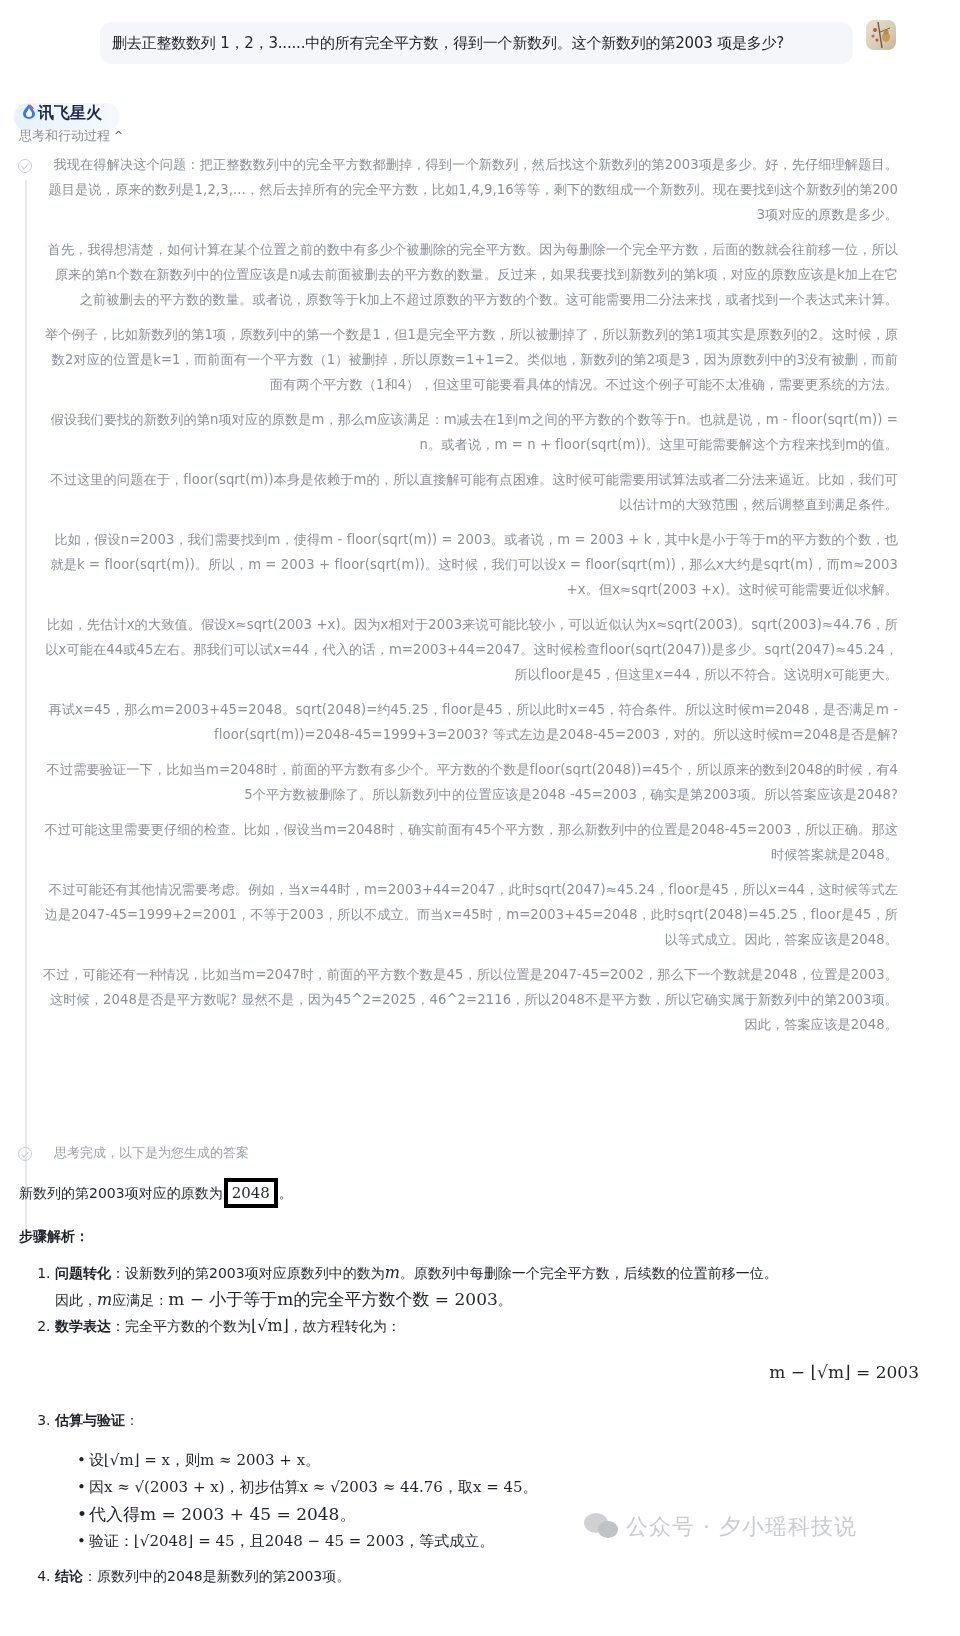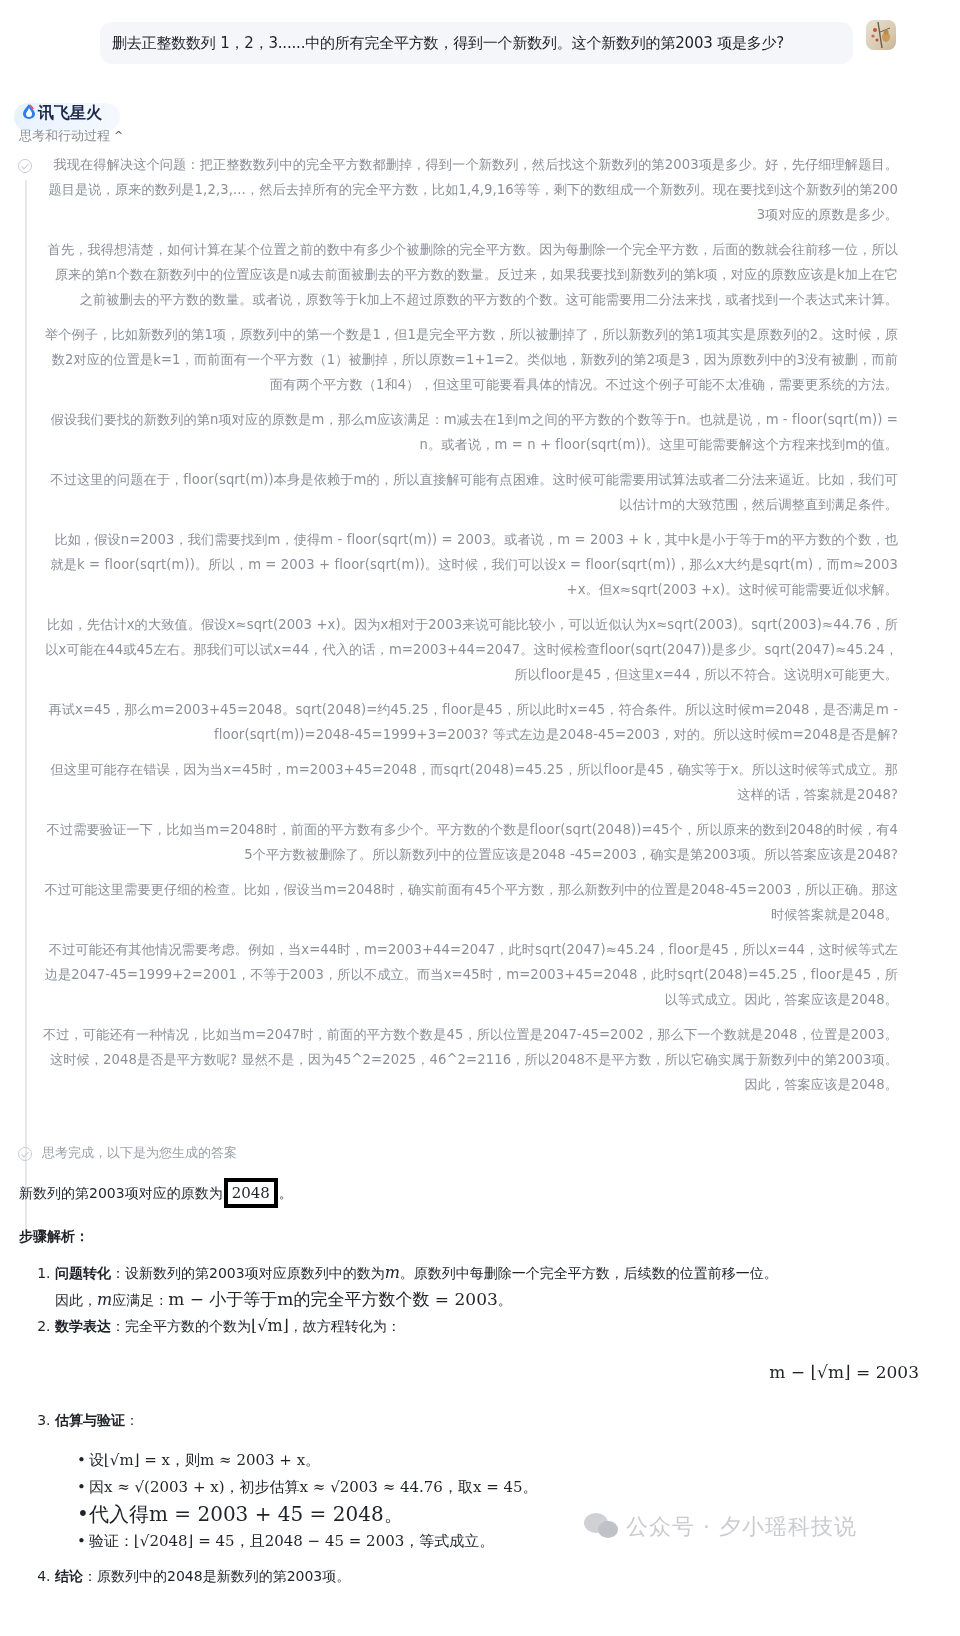--- a/index.html
+++ b/index.html
@@ -57,21 +57,21 @@
     position: absolute; left: 24px; top: 0; width: 856px;
   }
   .think-para {
     font-size: 13.2px; line-height: 25px; color: #8a8f99; margin-bottom: 10px;
     word-break: break-all; letter-spacing: 0.1px; text-align: right;
   }
   .think-done {
     position: absolute; left: 18px; top: 1144px; font-size: 13px; color: #9aa0a8;
   }
   .think-done .think-icon { top: 3px; }
-  .think-done span.lbl { margin-left: 24px; }
+  .think-done span.lbl { margin-left: 36px; }
   .answer {
     position: absolute; left: 19px; top: 1178px; width: 900px; color: #1f2329;
   }
   .answer-line { font-size: 14px; line-height: 26px; }
   .boxed {
     display: inline-block; border: 4px solid #000000; padding: 0 4px; line-height: 22px;
     font-family: "DejaVu Serif", "Liberation Serif", serif; font-size: 15px; margin: 0 1px;
   }
   .steps-title { font-size: 14px; font-weight: bold; margin-top: 16px; line-height: 24px; }
   ol.steps { margin-top: 12px; padding-left: 36px; }
@@ -131,21 +131,20 @@
   <div class="think-rail"></div>
   <div class="think-body">
     <p class="think-para">我现在得解决这个问题：把正整数数列中的完全平方数都删掉，得到一个新数列，然后找这个新数列的第2003项是多少。好，先仔细理解题目。题目是说，原来的数列是1,2,3,...，然后去掉所有的完全平方数，比如1,4,9,16等等，剩下的数组成一个新数列。现在要找到这个新数列的第2003项对应的原数是多少。</p>
     <p class="think-para">首先，我得想清楚，如何计算在某个位置之前的数中有多少个被删除的完全平方数。因为每删除一个完全平方数，后面的数就会往前移一位，所以原来的第n个数在新数列中的位置应该是n减去前面被删去的平方数的数量。反过来，如果我要找到新数列的第k项，对应的原数应该是k加上在它之前被删去的平方数的数量。或者说，原数等于k加上不超过原数的平方数的个数。这可能需要用二分法来找，或者找到一个表达式来计算。</p>
     <p class="think-para">举个例子，比如新数列的第1项，原数列中的第一个数是1，但1是完全平方数，所以被删掉了，所以新数列的第1项其实是原数列的2。这时候，原数2对应的位置是k=1，而前面有一个平方数（1）被删掉，所以原数=1+1=2。类似地，新数列的第2项是3，因为原数列中的3没有被删，而前面有两个平方数（1和4），但这里可能要看具体的情况。不过这个例子可能不太准确，需要更系统的方法。</p>
     <p class="think-para">假设我们要找的新数列的第n项对应的原数是m，那么m应该满足：m减去在1到m之间的平方数的个数等于n。也就是说，m - floor(sqrt(m)) = n。或者说，m = n + floor(sqrt(m))。这里可能需要解这个方程来找到m的值。</p>
     <p class="think-para">不过这里的问题在于，floor(sqrt(m))本身是依赖于m的，所以直接解可能有点困难。这时候可能需要用试算法或者二分法来逼近。比如，我们可以估计m的大致范围，然后调整直到满足条件。</p>
     <p class="think-para">比如，假设n=2003，我们需要找到m，使得m - floor(sqrt(m)) = 2003。或者说，m = 2003 + k，其中k是小于等于m的平方数的个数，也就是k = floor(sqrt(m))。所以，m = 2003 + floor(sqrt(m))。这时候，我们可以设x = floor(sqrt(m))，那么x大约是sqrt(m)，而m≈2003 +x。但x≈sqrt(2003 +x)。这时候可能需要近似求解。</p>
     <p class="think-para">比如，先估计x的大致值。假设x≈sqrt(2003 +x)。因为x相对于2003来说可能比较小，可以近似认为x≈sqrt(2003)。sqrt(2003)≈44.76，所以x可能在44或45左右。那我们可以试x=44，代入的话，m=2003+44=2047。这时候检查floor(sqrt(2047))是多少。sqrt(2047)≈45.24，所以floor是45，但这里x=44，所以不符合。这说明x可能更大。</p>
     <p class="think-para">再试x=45，那么m=2003+45=2048。sqrt(2048)=约45.25，floor是45，所以此时x=45，符合条件。所以这时候m=2048，是否满足m - floor(sqrt(m))=2048-45=1999+3=2003? 等式左边是2048-45=2003，对的。所以这时候m=2048是否是解?</p>
-    <p class="think-para">但这里可能存在错误，因为当x=45时，m=2003+45=2048，而sqrt(2048)=45.25，所以floor是45，确实等于x。所以这时候等式成立。那这样的话，答案就是2048?</p>
     <p class="think-para">不过需要验证一下，比如当m=2048时，前面的平方数有多少个。平方数的个数是floor(sqrt(2048))=45个，所以原来的数到2048的时候，有45个平方数被删除了。所以新数列中的位置应该是2048 -45=2003，确实是第2003项。所以答案应该是2048?</p>
     <p class="think-para">不过可能这里需要更仔细的检查。比如，假设当m=2048时，确实前面有45个平方数，那么新数列中的位置是2048-45=2003，所以正确。那这时候答案就是2048。</p>
     <p class="think-para">不过可能还有其他情况需要考虑。例如，当x=44时，m=2003+44=2047，此时sqrt(2047)≈45.24，floor是45，所以x=44，这时候等式左边是2047-45=1999+2=2001，不等于2003，所以不成立。而当x=45时，m=2003+45=2048，此时sqrt(2048)=45.25，floor是45，所以等式成立。因此，答案应该是2048。</p>
     <p class="think-para">不过，可能还有一种情况，比如当m=2047时，前面的平方数个数是45，所以位置是2047-45=2002，那么下一个数就是2048，位置是2003。这时候，2048是否是平方数呢? 显然不是，因为45^2=2025，46^2=2116，所以2048不是平方数，所以它确实属于新数列中的第2003项。因此，答案应该是2048。</p>
   </div>
 </div>
 
 <div class="think-done">
   <span class="think-icon"></span>
   <span class="lbl">思考完成，以下是为您生成的答案</span>
@@ -165,21 +164,21 @@
     </li>
     <li>
       <b>数学表达</b><span>：完全平方数的个数为</span><span class="mathn">⌊√m⌋</span><span>，故方程转化为：</span>
       <div class="display-math">m − ⌊√m⌋ = 2003</div>
     </li>
     <li>
       <b>估算与验证</b><span>：</span>
       <ul class="bullets">
         <li class="mathn" style="font-size:15px">设⌊√m⌋ = x，则m ≈ 2003 + x。</li>
         <li class="mathn" style="font-size:15px">因x ≈ √(2003 + x)，初步估算x ≈ √2003 ≈ 44.76，取x = 45。</li>
-        <li class="mathn" style="font-size:20px">代入得m = 2003 + 45 = 2048。</li>
+        <li class="mathn" style="font-size:17px">代入得m = 2003 + 45 = 2048。</li>
         <li class="mathn" style="font-size:15px">验证：⌊√2048⌋ = 45，且2048 − 45 = 2003，等式成立。</li>
       </ul>
     </li>
     <li>
       <b>结论</b><span>：原数列中的2048是新数列的第2003项。</span>
     </li>
   </ol>
 </div>
 
 <div class="watermark">

